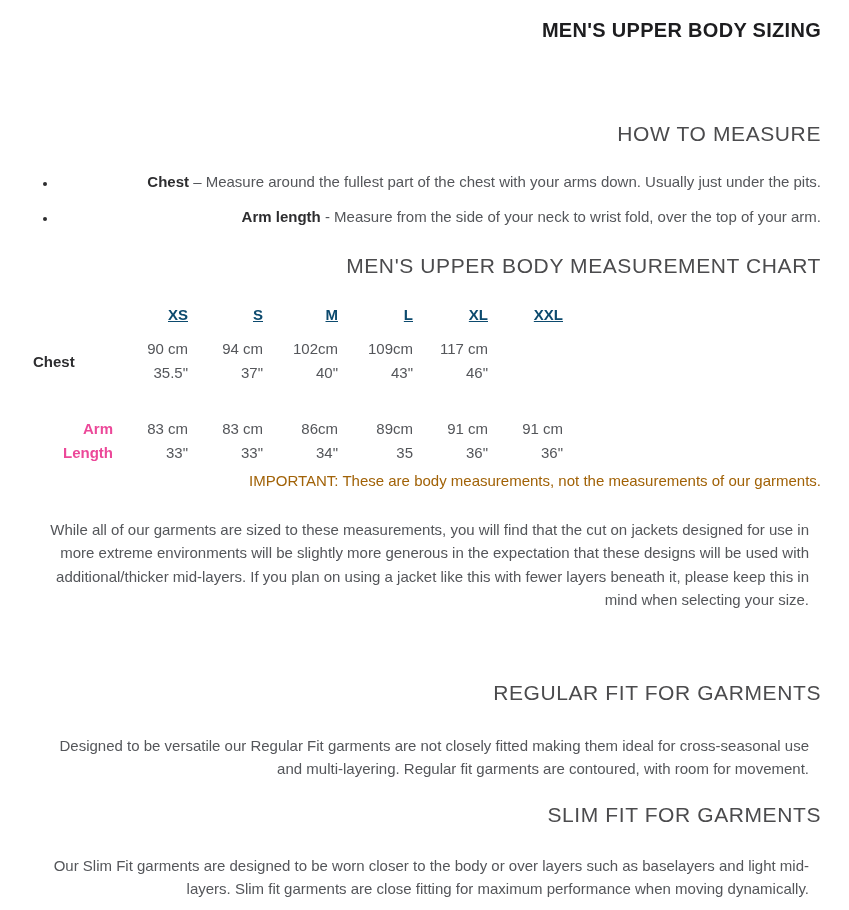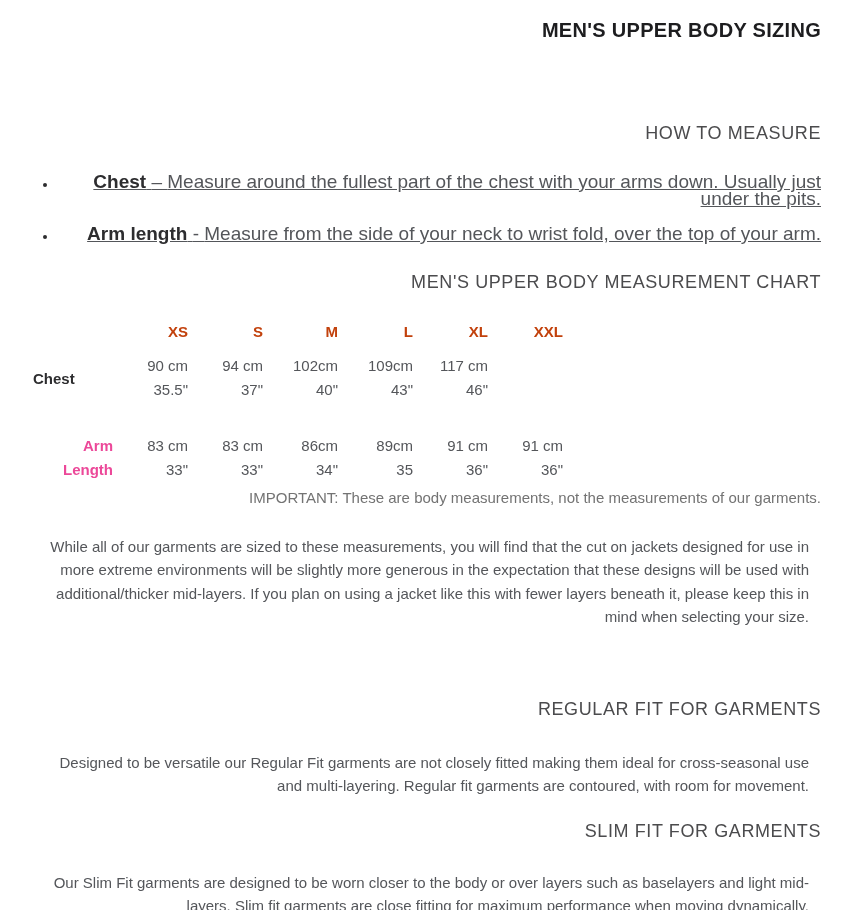--- a/index.html
+++ b/index.html
@@ -16,74 +16,74 @@
   }
   .page-title {
     margin: 0;
     font-size: 20px;
     line-height: 24px;
     font-weight: bold;
     letter-spacing: 0.3px;
     color: #1d1d1f;
   }
   .sec-heading {
-    font-size: 18px;
+    font-size: 21px;
     line-height: 17px;
     font-weight: 400;
     letter-spacing: 0.6px;
     color: #4b4b4d;
   }
   .h-how { margin-top: 83px; }
   .h-chart { margin-top: 32px; margin-left: 16px; }
   .h-regular { margin-top: 72px; }
   .h-slim { margin-top: 25px; }
 
   ul.measure-list {
     margin: 31px 0 0 0;
     padding-left: 24px;
     list-style: disc;
   }
   ul.measure-list li {
-    font-size: 19px;
+    font-size: 15px;
     line-height: 17px;
     margin-bottom: 18px;
     color: #54565a;
     padding-left: 2px;
-    text-decoration: underline;
   }
   ul.measure-list li::marker { color: #2d2d2f; font-size: 12px; }
   .term { font-weight: bold; color: #2d2d2f; }
 
   .size-table { margin-top: 33px; }
   .t-row {
     display: grid;
     grid-template-columns: 80px repeat(6, 75px);
   }
   .t-head { line-height: 16px; }
   .size-h {
     font-size: 15px;
     font-weight: bold;
-    color: #c2410c;
+    color: #0c4a6e;
+    text-decoration: underline;
   }
   .t-group-chest { margin-top: 14px; }
   .t-group-arm { margin-top: 32px; }
   .t-label {
     font-size: 15px;
     font-weight: bold;
     color: #2d2d2f;
   }
   .label-center { display: flex; align-items: center; }
   .cell-line { font-size: 15px; line-height: 24px; color: #54565a; }
   .t-label .cell-line { color: #ec4899; font-weight: bold; }
 
   .important-note {
     margin-top: 4px;
     font-size: 15px;
     line-height: 23.5px;
-    color: #737373;
+    color: #a16207;
   }
   .body-para {
     margin: 12px;
     font-size: 15px;
     line-height: 23.5px;
     color: #54565a;
     max-width: 790px;
   }
   .p-sizing { margin-top: 25px; }
   .p-regular { margin-top: 33px; }

